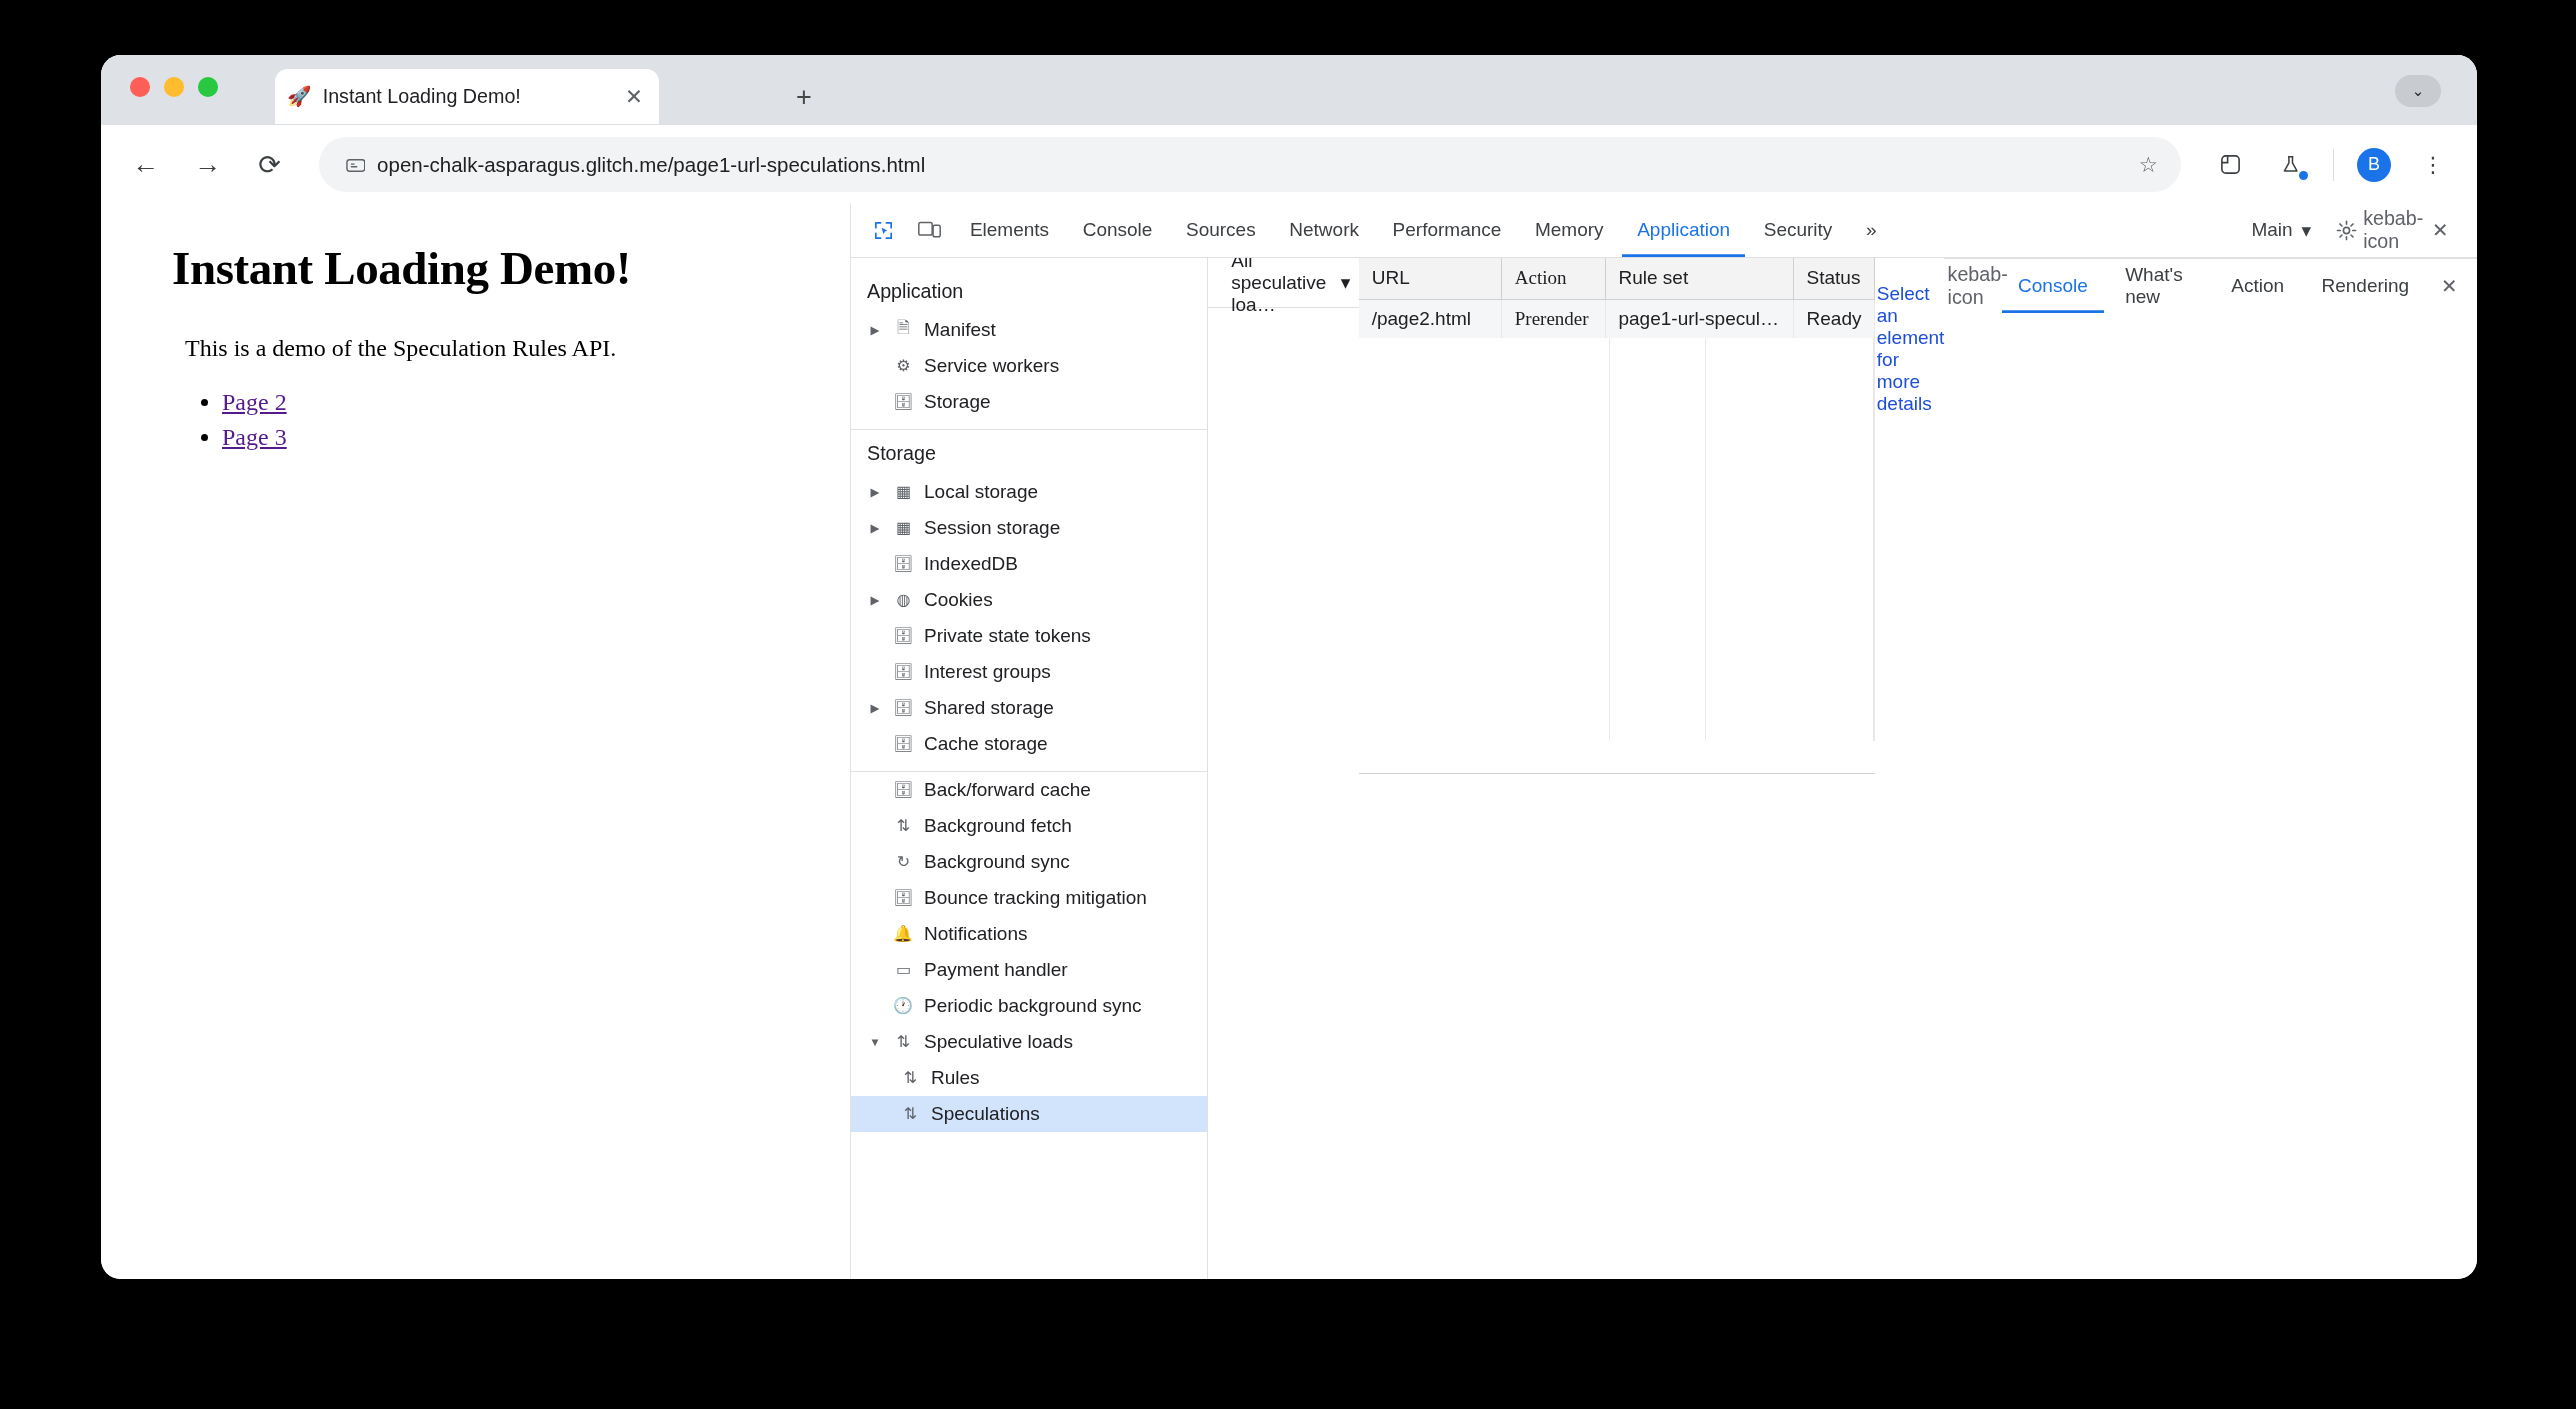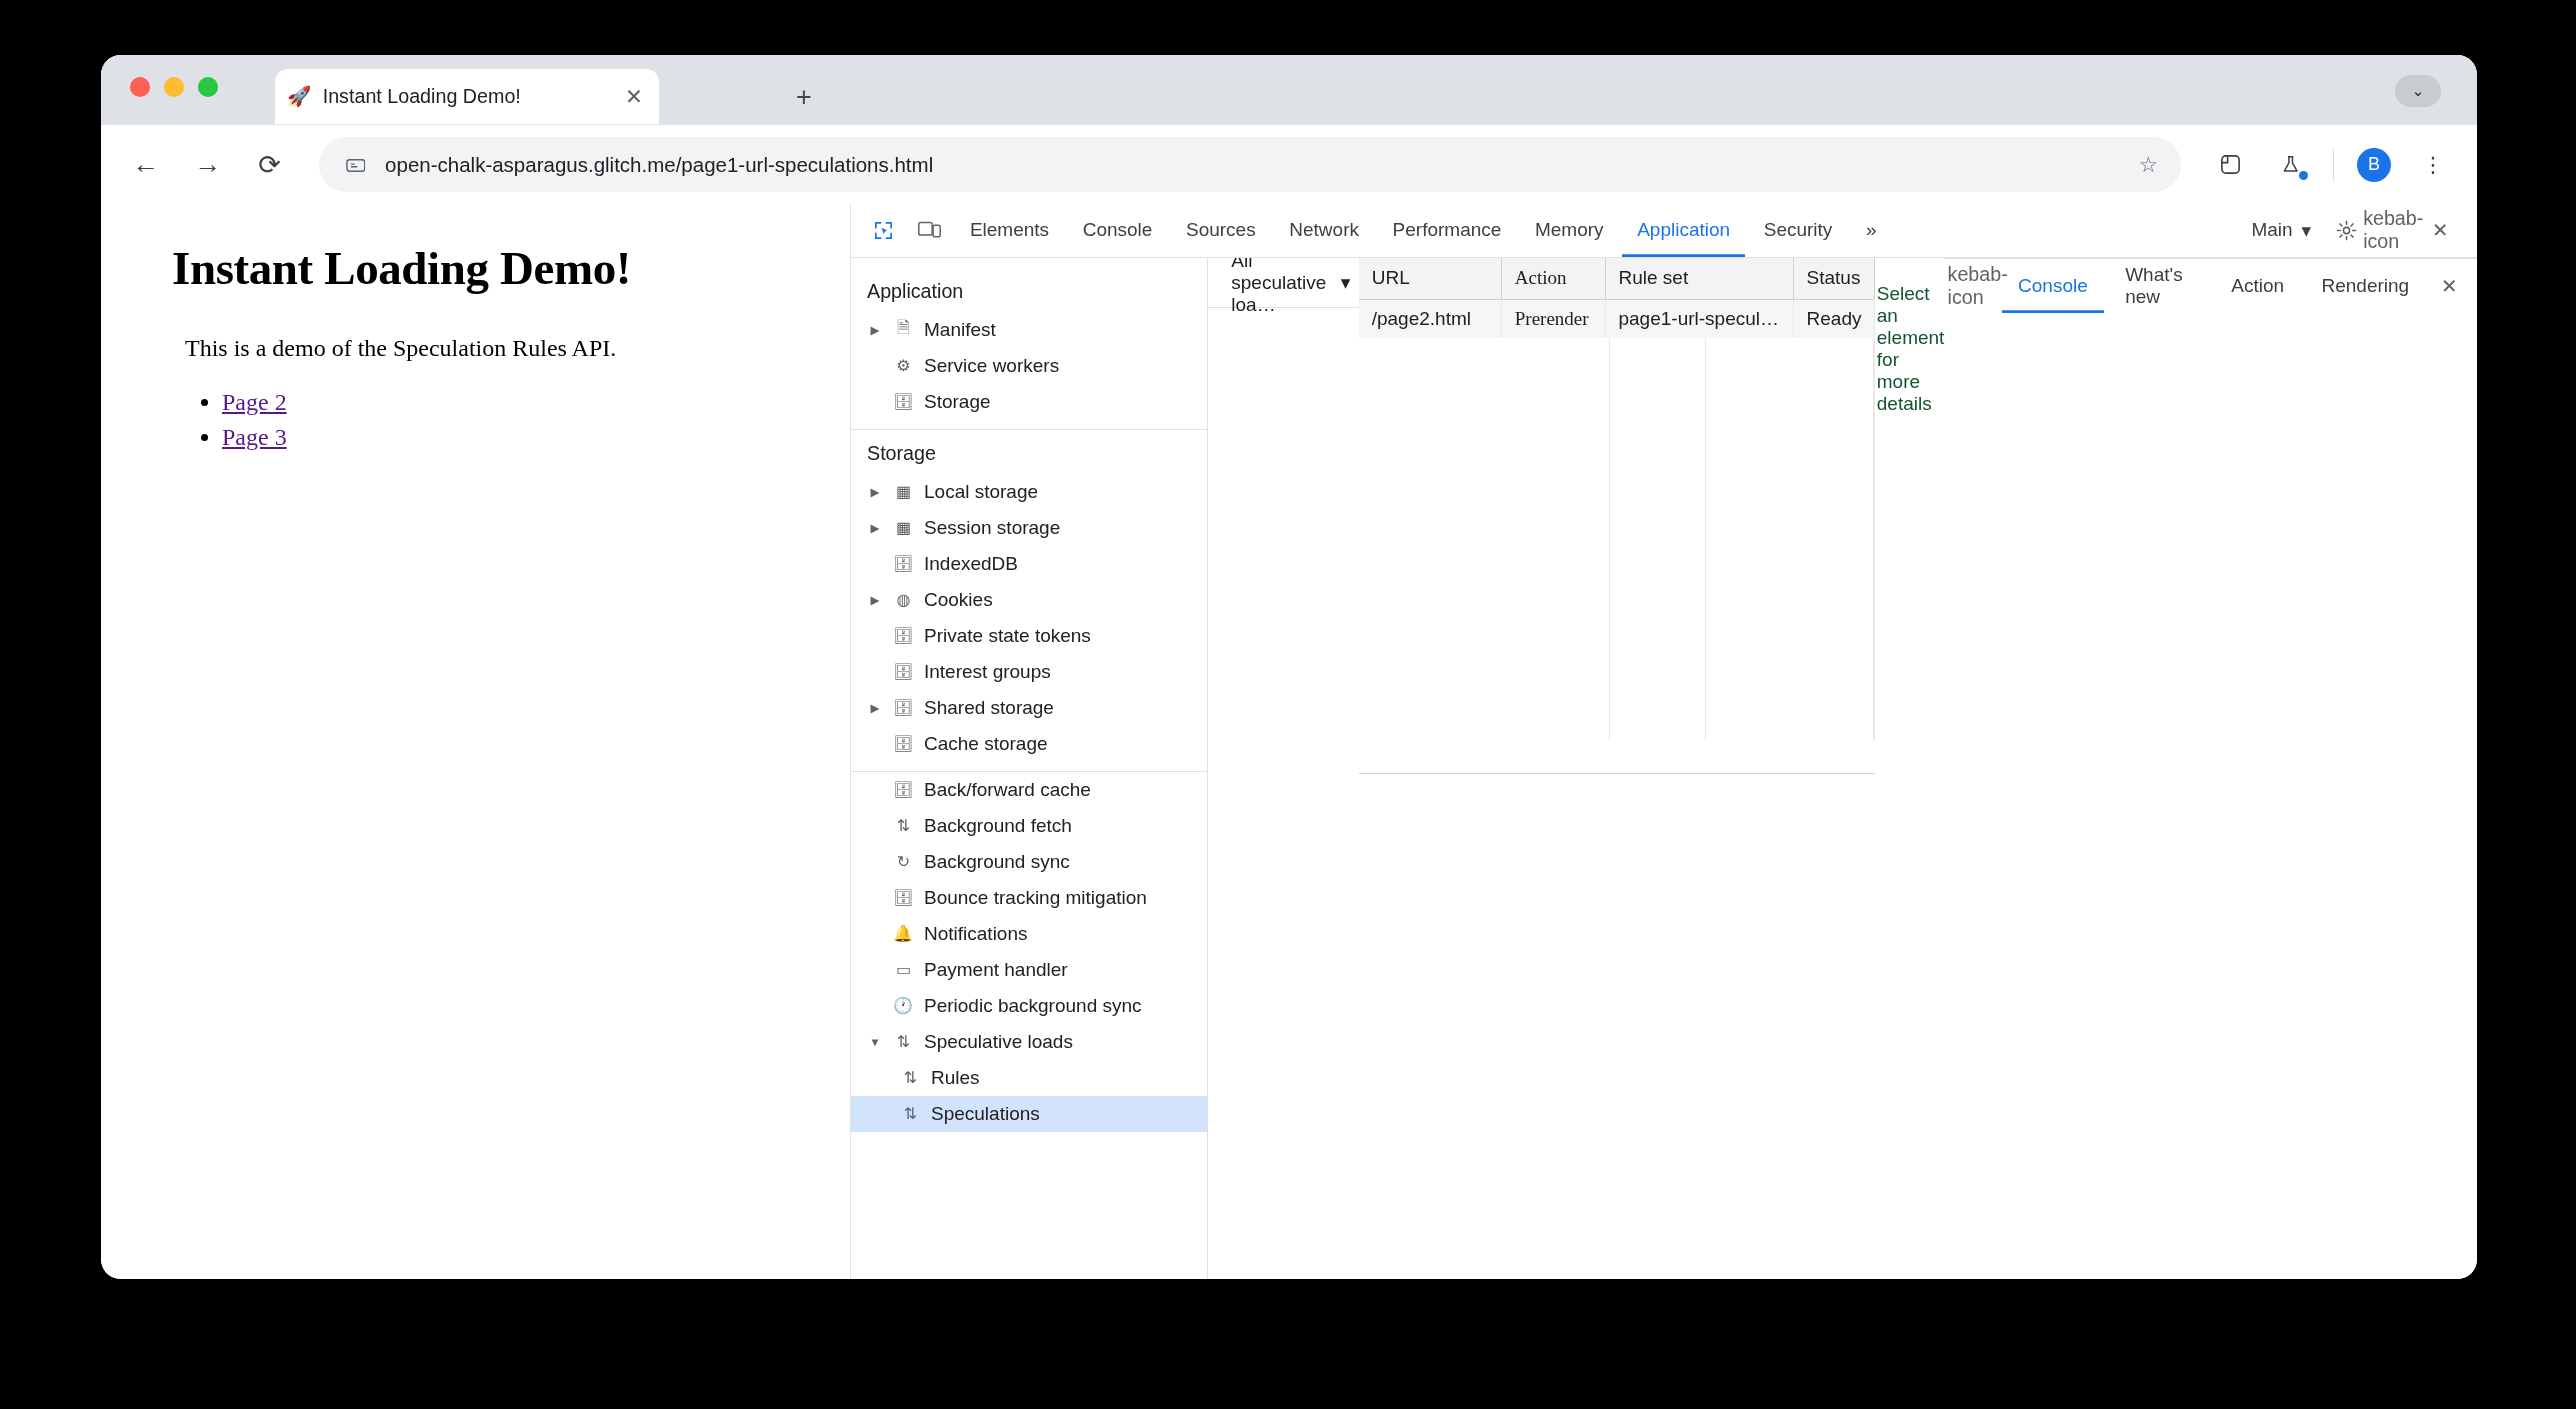--- a/index.html
+++ b/index.html
@@ -85,21 +85,21 @@
     display: flex; align-items: center; justify-content: center;
     font-size: 27px; color: #3c4043;
   }
   .omnibox {
     flex: 1;
     height: 55px;
     background: #f1f3f4;
     border-radius: 29px;
     display: flex; align-items: center;
     padding: 0 23px;
-    gap: 16px;
+    gap: 8px;
     margin: 0 7.1px;
   }
   .omnibox .lock {
     width: 27px; height: 23px;
     display: flex; align-items: center; justify-content: center;
     color: #5f6368; font-size: 16px;
   }
   .omnibox .url {
     flex: 1;
     font-size: 20.5px;
@@ -299,21 +299,21 @@
   }
   .dt-gridfill {
     display: flex;
     height: 100%;
   }
   .gridcol { border-right: 0.9px solid #e8e8e8; }
   .dt-details {
     flex: 1;
     padding: 25px 0 0 0;
     font-size: 19px;
-    color: #14532d;
+    color: #1d4ed8;
   }
   .dt-details .msg { padding-left: 1.8px; }
 
   
   .dt-drawer {
     height: 55px;
     border-top: 0.9px solid #e0e0e0;
     display: flex; align-items: center;
     padding: 0 14.3px;
     gap: 5.4px;

